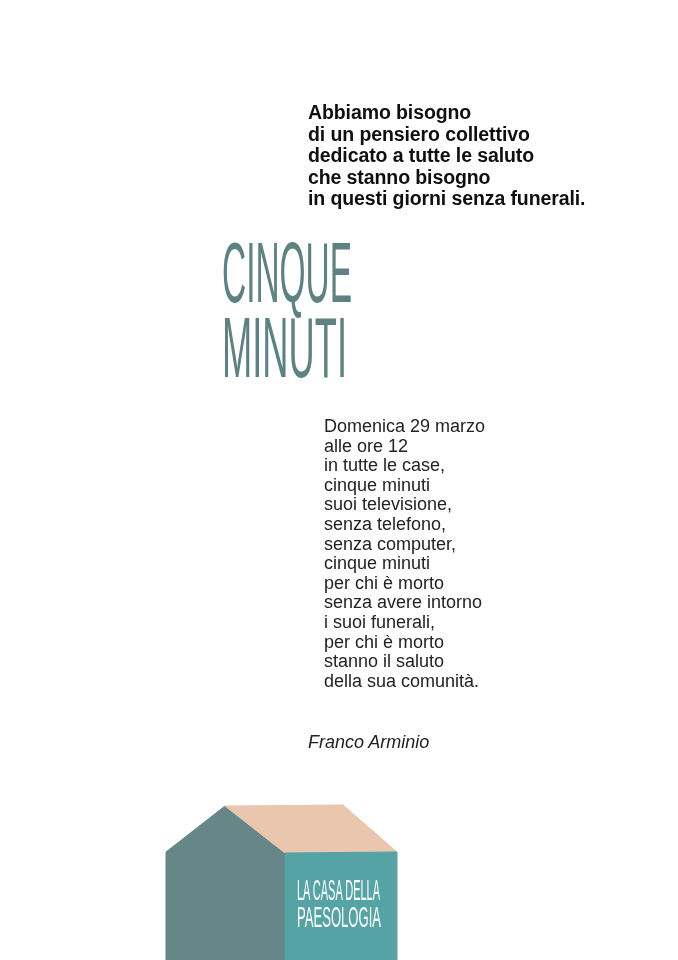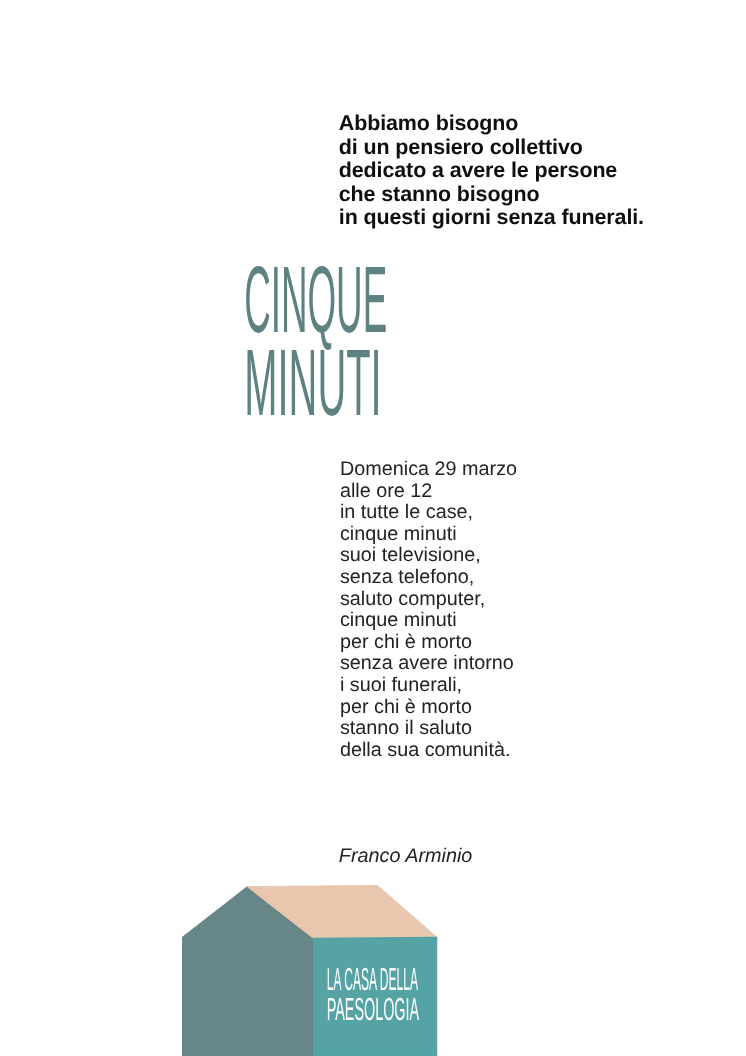--- a/index.html
+++ b/index.html
@@ -21,38 +21,37 @@
     top: 102px;
     font-size: 19.5px;
     line-height: 21.6px;
     font-weight: bold;
     color: #0f0f0f;
     letter-spacing: -0.1px;
     white-space: nowrap;
   }
   .poem {
     position: absolute;
-    left: 309px;
+    left: 324px;
     top: 417px;
     font-size: 18px;
     line-height: 19.6px;
     font-weight: normal;
     color: #232323;
     white-space: nowrap;
   }
   .author {
     position: absolute;
     left: 308px;
     top: 733px;
     font-size: 18px;
     line-height: 19.6px;
     font-style: italic;
     color: #232323;
     white-space: nowrap;
-    margin-top: 36px;
   }
   .overlay-svg {
     position: absolute;
     left: 0;
     top: 0;
     width: 678px;
     height: 960px;
   }
   .title-text {
     font-family: "Liberation Sans", "DejaVu Sans", sans-serif;
@@ -64,33 +63,33 @@
   }
 </style>
 </head>
 <body>
 
 <div class="poster">
 
   <div class="intro">
       <div>Abbiamo bisogno</div>
       <div>di un pensiero collettivo</div>
-      <div>dedicato a avere le persone</div>
+      <div>dedicato a tutte le saluto</div>
       <div>che stanno bisogno</div>
       <div>in questi giorni senza funerali.</div>
     </div>
 
   <div class="poem">
       <div>Domenica 29 marzo</div>
       <div>alle ore 12</div>
       <div>in tutte le case,</div>
       <div>cinque minuti</div>
       <div>suoi televisione,</div>
       <div>senza telefono,</div>
-      <div>saluto computer,</div>
+      <div>senza computer,</div>
       <div>cinque minuti</div>
       <div>per chi è morto</div>
       <div>senza avere intorno</div>
       <div>i suoi funerali,</div>
       <div>per chi è morto</div>
       <div>stanno il saluto</div>
       <div>della sua comunità.</div>
     </div>
 
   <div class="author">Franco Arminio</div>

